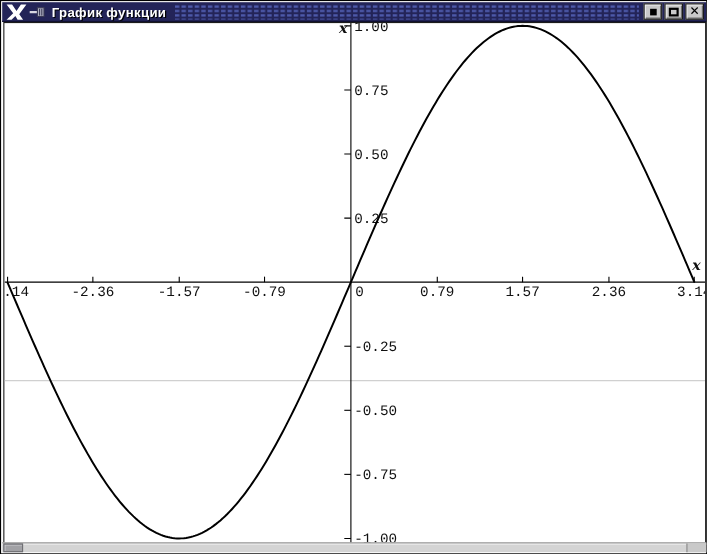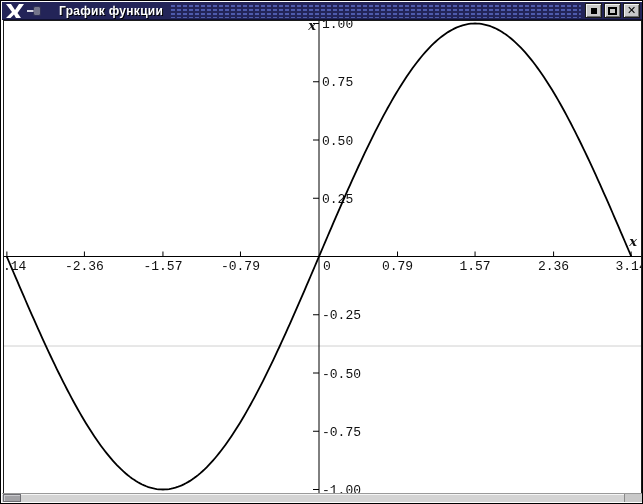--- a/index.html
+++ b/index.html
@@ -11,21 +11,21 @@
   }
   
   .titlebar{
     position:absolute;left:1px;top:1px;width:641px;height:18px;
     background:#232458;display:flex;align-items:center;
     border-bottom:1px solid #101030;
   }
   .tb-logo{width:20px;height:16px;margin-left:3px;flex:0 0 auto;}
   .tb-pin{width:16px;height:14px;margin-left:1px;flex:0 0 auto;}
   .tb-title{
-    color:#fff;font-size:12px;font-weight:bold;margin-left:17px;
+    color:#fff;font-size:12px;font-weight:bold;margin-left:5px;
     white-space:nowrap;text-shadow:1px 1px 0 #000;flex:0 0 auto;
     letter-spacing:0.3px;
   }
   .tb-pattern{flex:1 1 auto;height:14px;margin:0 4px 0 8px;}
   .tb-buttons{display:flex;gap:2px;margin-right:3px;flex:0 0 auto;}
   .tb-btn{
     width:17px;height:15px;background:#c9c9c9;border:1px solid #1a1a1a;
     box-shadow:inset 1px 1px 0 #f2f2f2, inset -1px -1px 0 #6e6e6e;
     display:flex;align-items:center;justify-content:center;
     cursor:pointer;padding:0;

